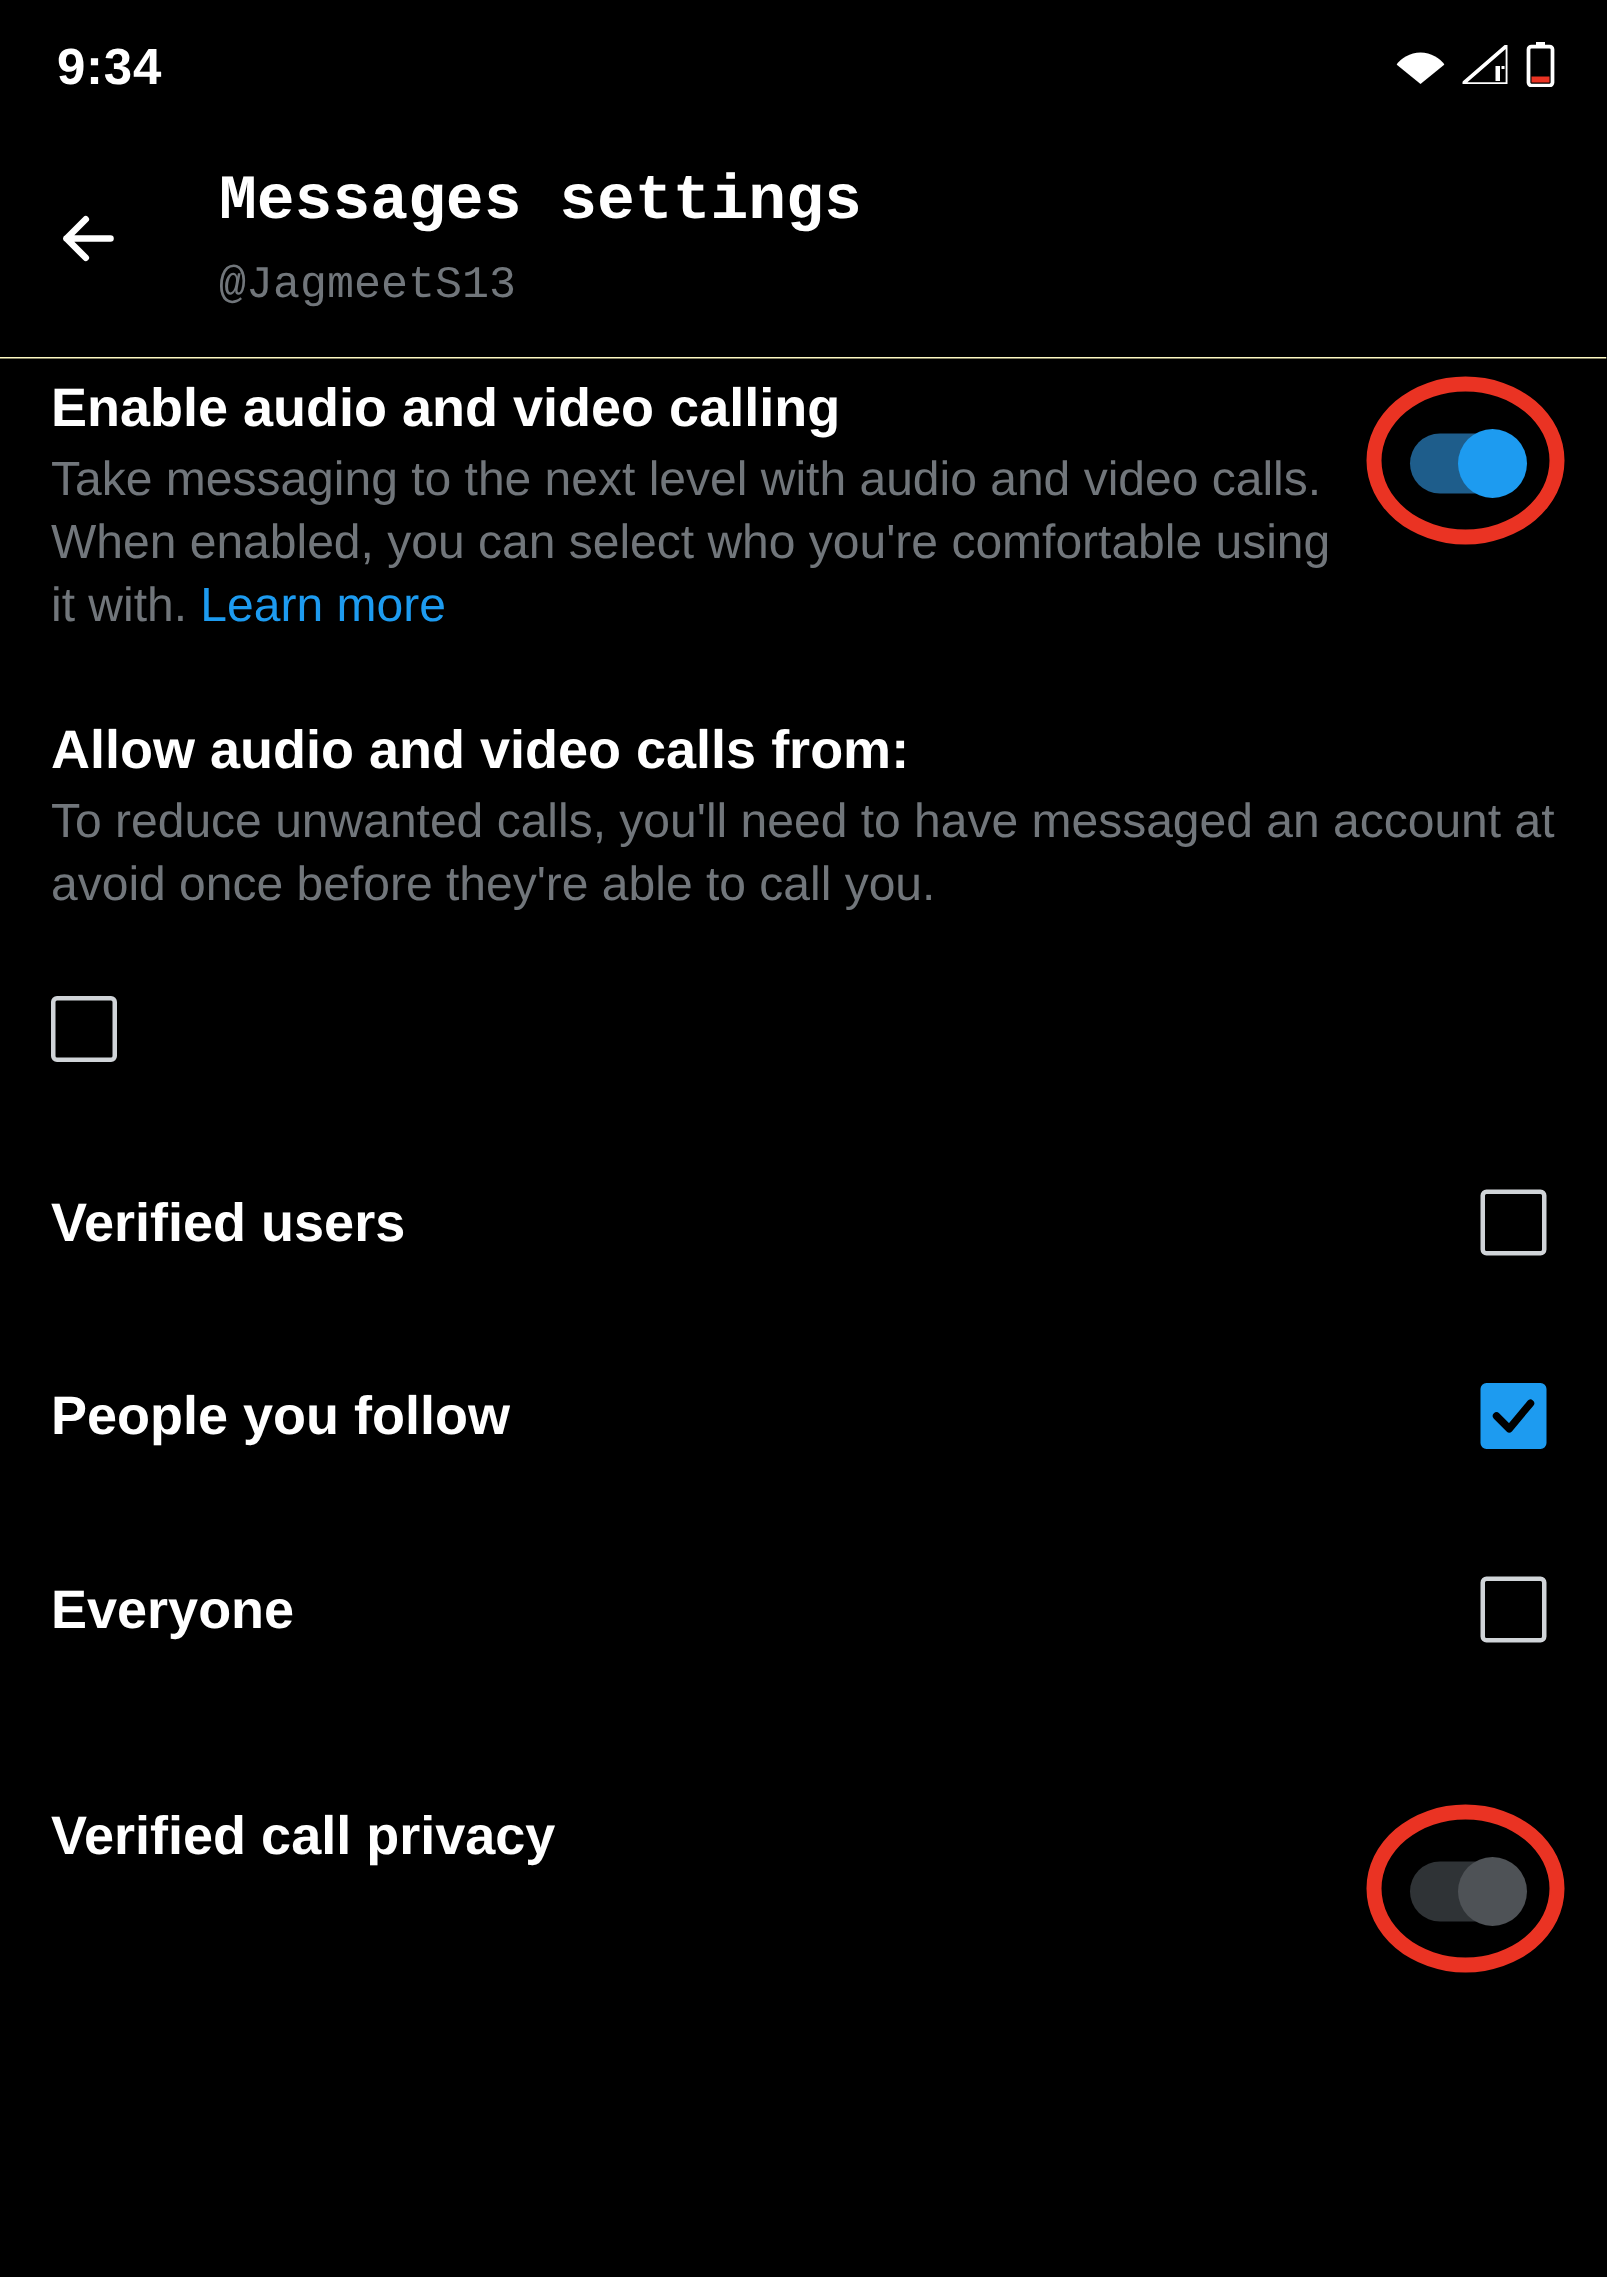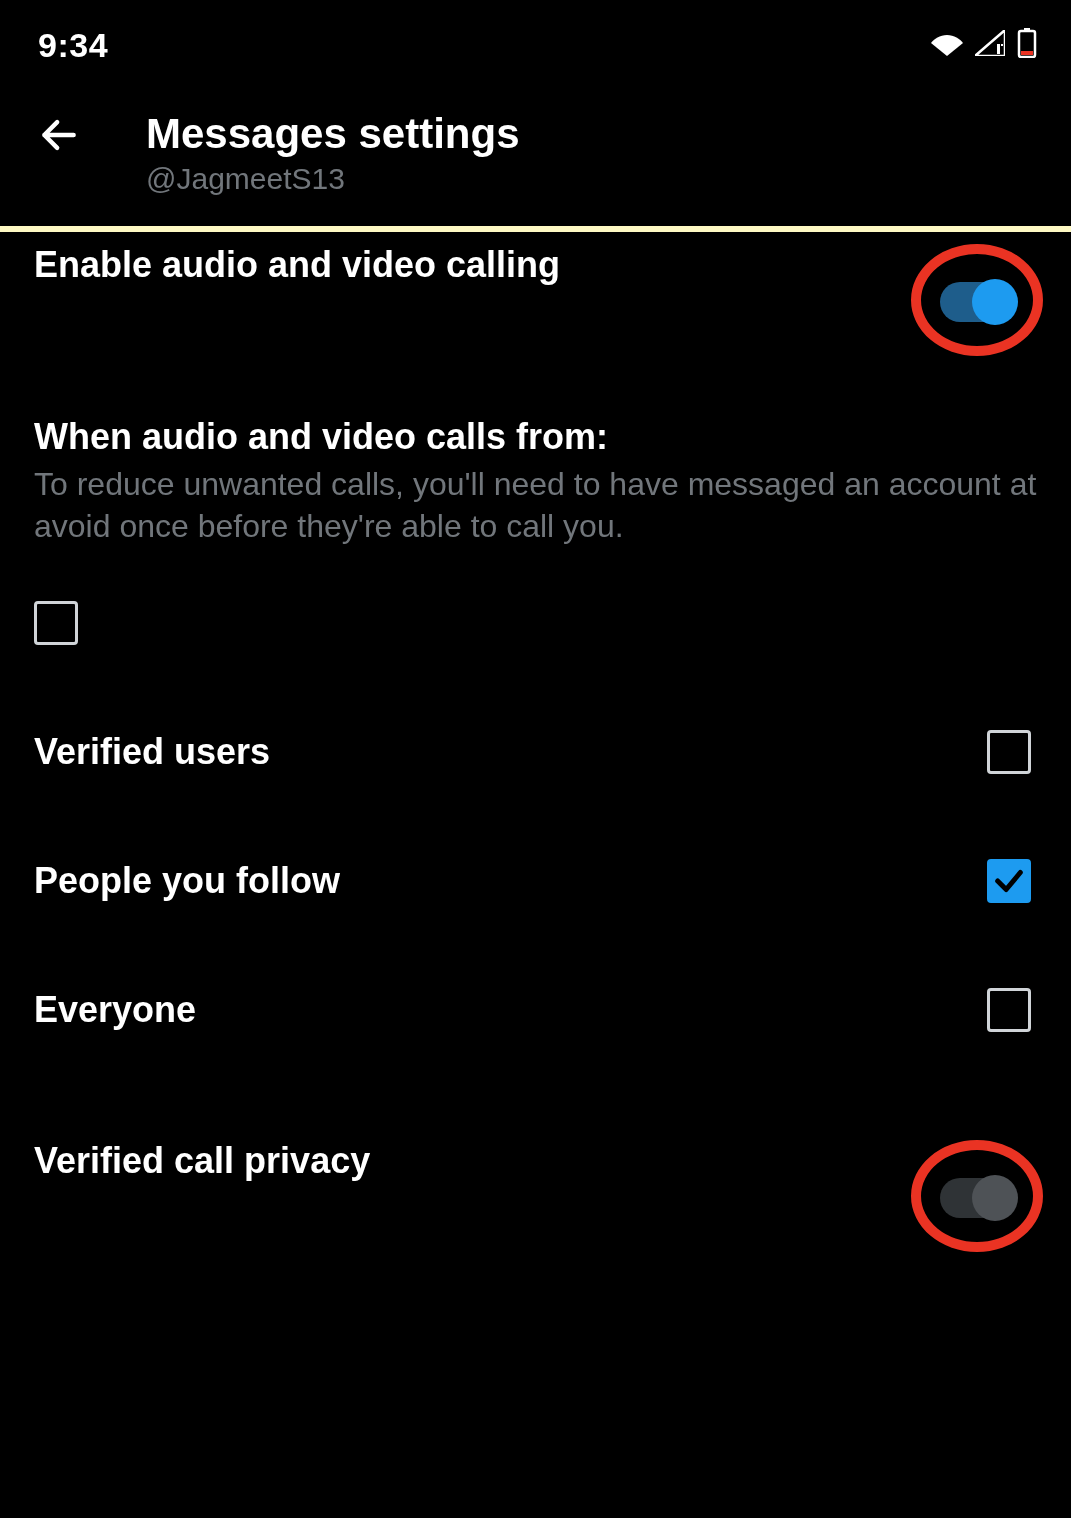--- a/index.html
+++ b/index.html
@@ -28,41 +28,43 @@
   }
   .statusbar .icons {
     display: flex;
     align-items: center;
     gap: 12px;
   }
 
   
   .header {
     display: flex;
+    align-items: center;
     padding: 28px 34px 30px 34px;
-    border-bottom: 6px solid #fef9c3;
+    border-bottom: 1px solid #fef9c3;
+    font-family: Liberation Mono, monospace;
   }
   .back-btn {
     width: 50px;
     height: 50px;
     display: flex;
     align-items: center;
     justify-content: center;
     margin-right: 62px;
     cursor: pointer;
   }
   .header-text-wrap { display: flex; flex-direction: column; }
   .header-title {
     font-size: 42px;
     font-weight: 800;
   }
   .header-sub {
     font-size: 30px;
     color: #71767b;
-    margin-top: 4px;
+    margin-top: 16px;
   }
 
   
   .section {
     padding: 0 34px;
   }
   .row {
     display: flex;
     align-items: flex-start;
     gap: 11px;
@@ -187,31 +189,34 @@
   </div>
   <div class="header-text-wrap">
     <div class="header-title">Messages settings</div>
     <div class="header-sub">@JagmeetS13</div>
   </div>
 </div>
 
 <div class="section row" id="sec-enable">
   <div class="textcol">
     <div class="title">Enable audio and video calling</div>
+    <div class="desc">
+      <span>Take messaging to the next level with audio and video calls. When enabled, you can select who you're comfortable using it with. </span><span class="link">Learn more</span>
+    </div>
   </div>
   <div class="toggle-wrap">
     <div class="annot-ring"></div>
     <div class="toggle on">
         <div class="knob"></div>
       </div>
   </div>
 </div>
 
 <div class="section" id="sec-allow">
-  <div class="title">When audio and video calls from:</div>
+  <div class="title">Allow audio and video calls from:</div>
   <div class="desc">To reduce unwanted calls, you'll need to have messaged an account at avoid once before they're able to call you.</div>
 </div>
 
 <div class="section">
   <div class="check-row">
     <div class="checkbox">
       
     </div>
   </div>
   <div class="check-row">

